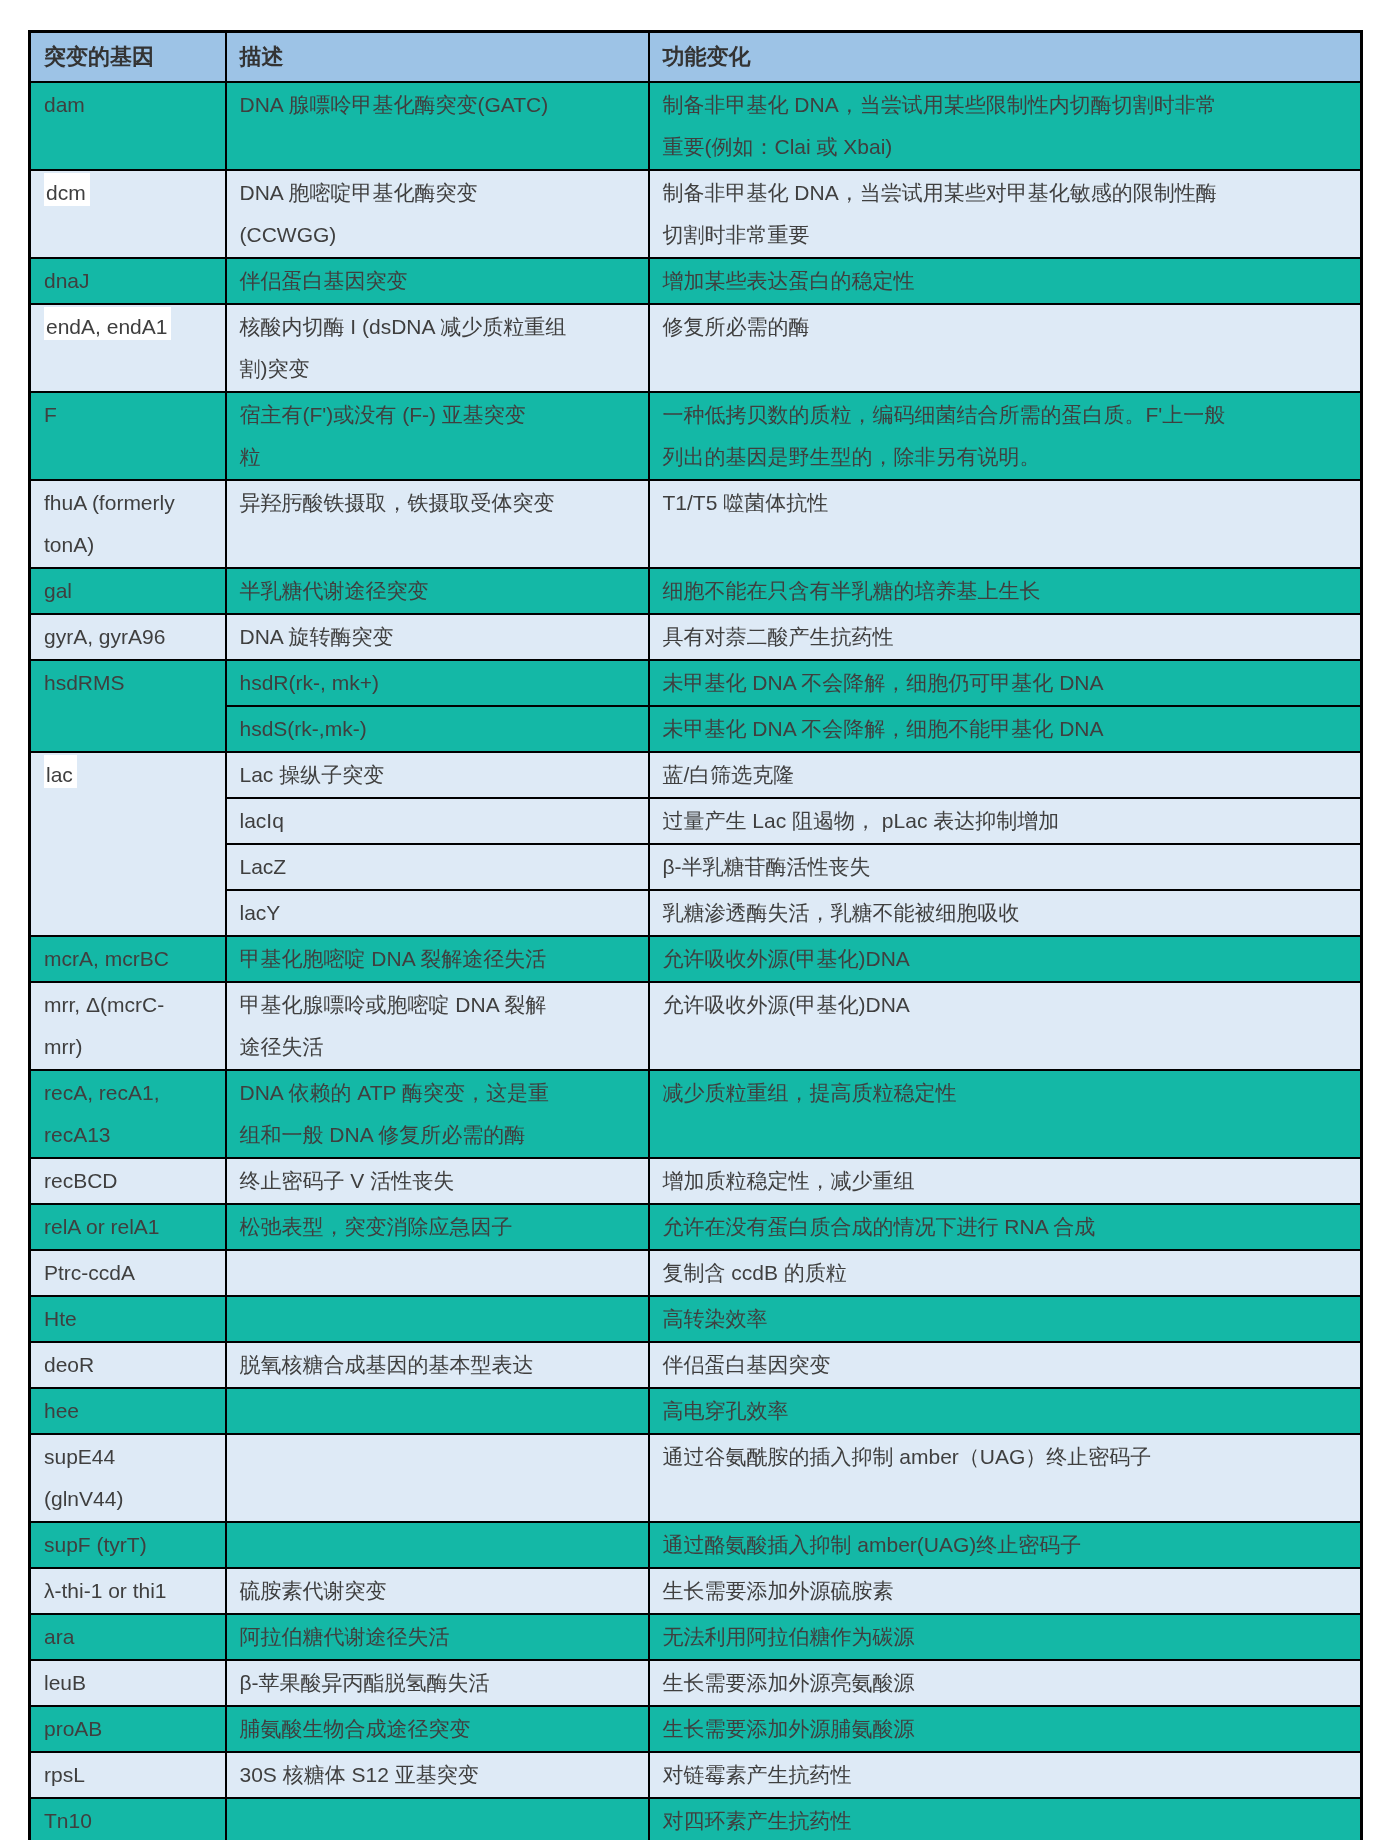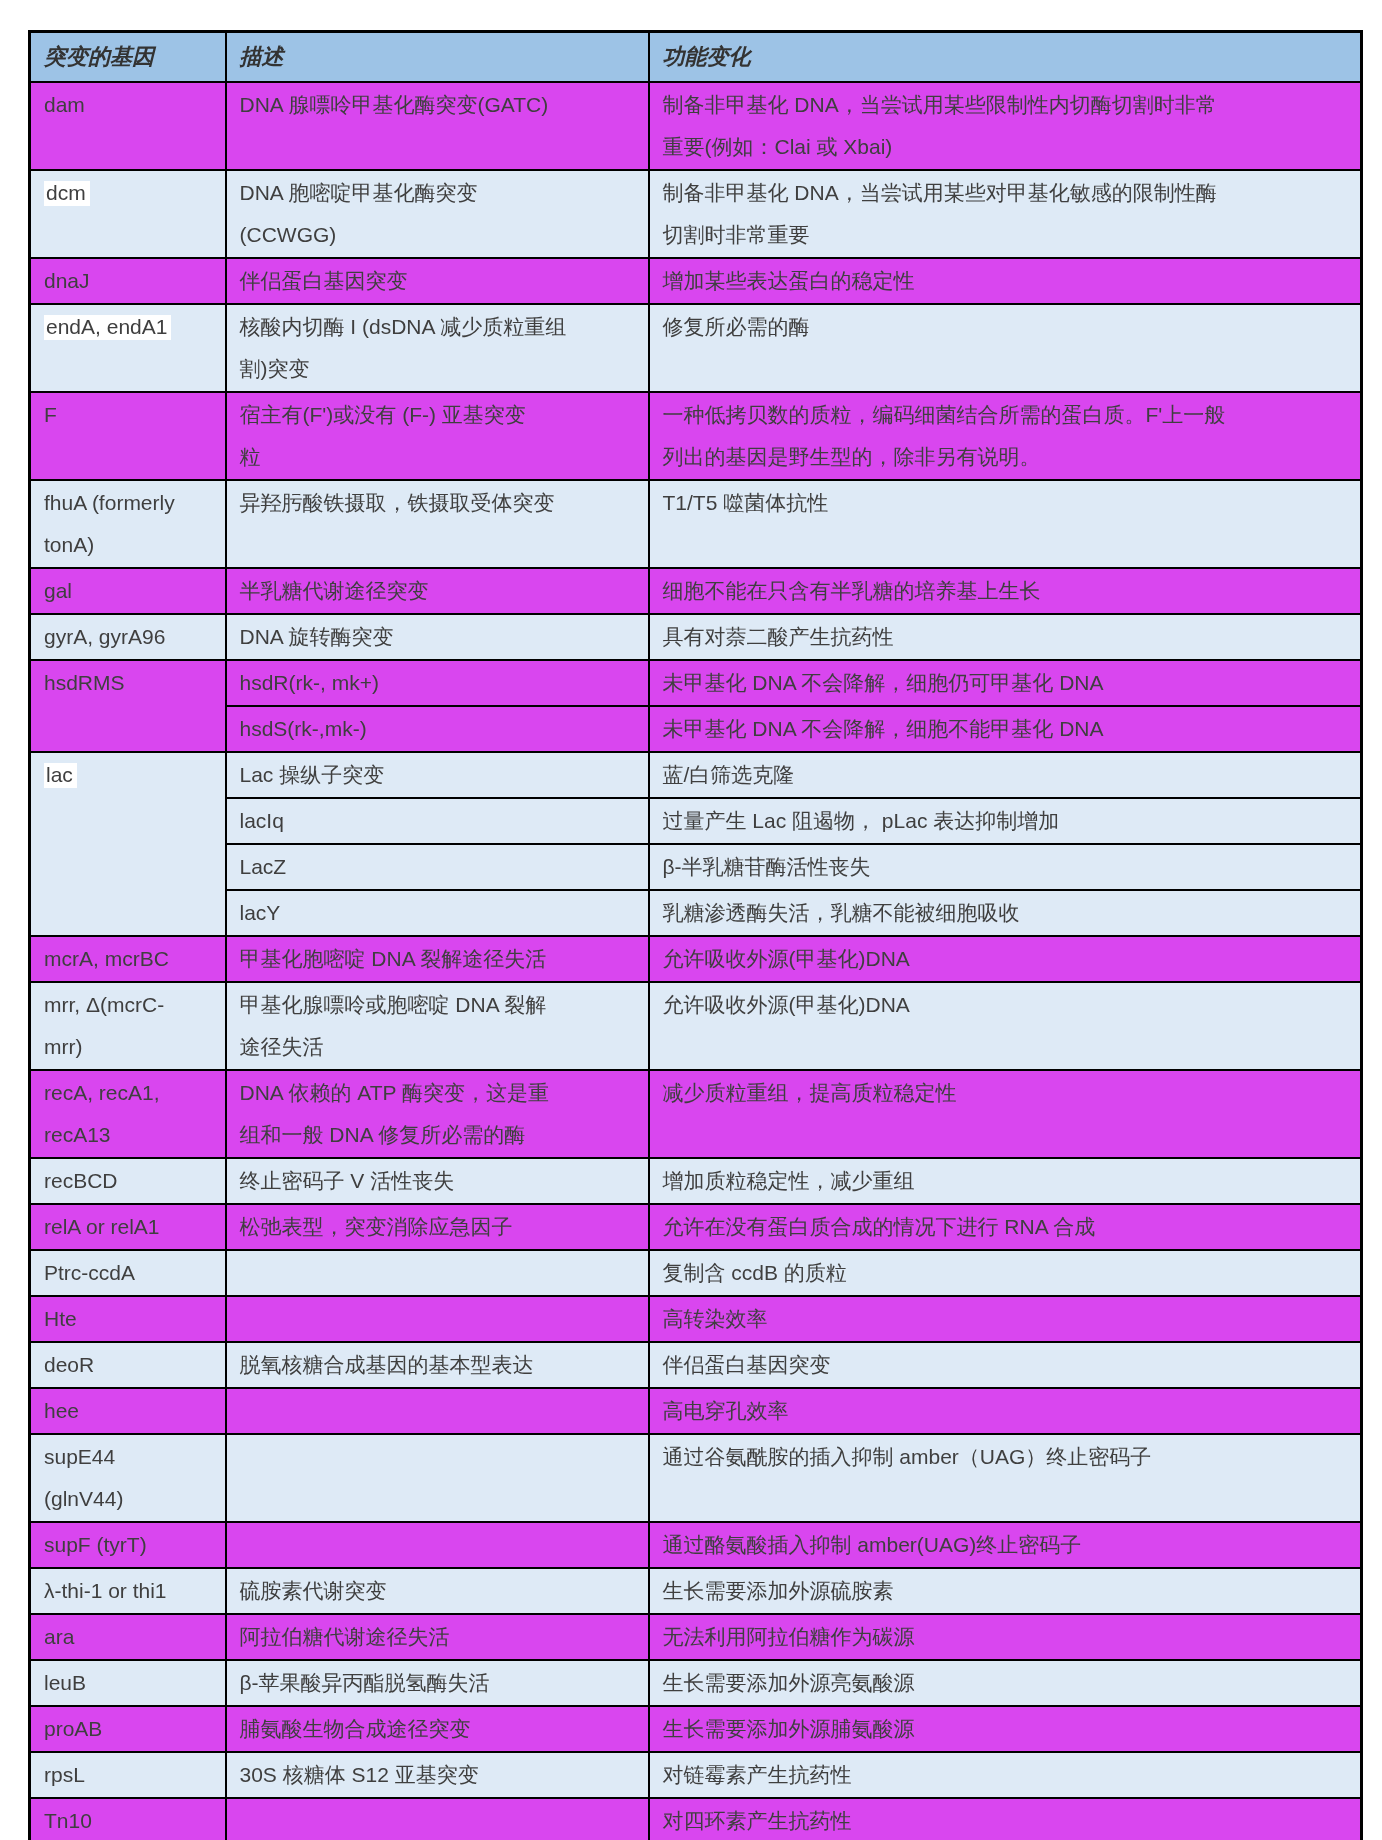--- a/index.html
+++ b/index.html
@@ -28,27 +28,26 @@
     white-space: pre-line;
     overflow: hidden;
     font-weight: normal;
   }
   .gene-table thead th {
     background: var(--header-bg, #9DC3E6);
     font-weight: bold;
     color: #333333;
     font-size: 22px;
     line-height: 46px;
-    font-style: italic;
   }
   tr.band td { background: var(--band-bg, #DEEAF6); }
-  tr:not(.band) td { background: #d946ef; }
+  tr:not(.band) td { background: #14b8a6; }
   .highlight {
     background: var(--highlight-bg, #ffffff);
-    padding: 0 4px 2px 2px;
+    padding: 8px 4px 2px 2px;
   }
 </style>
 </head>
 <body>
 
 <div class="sheet" style="--page-bg: #FFFFFF;">
   <table class="gene-table">
     <colgroup>
       <col style="width:196px">
       <col style="width:423px">

